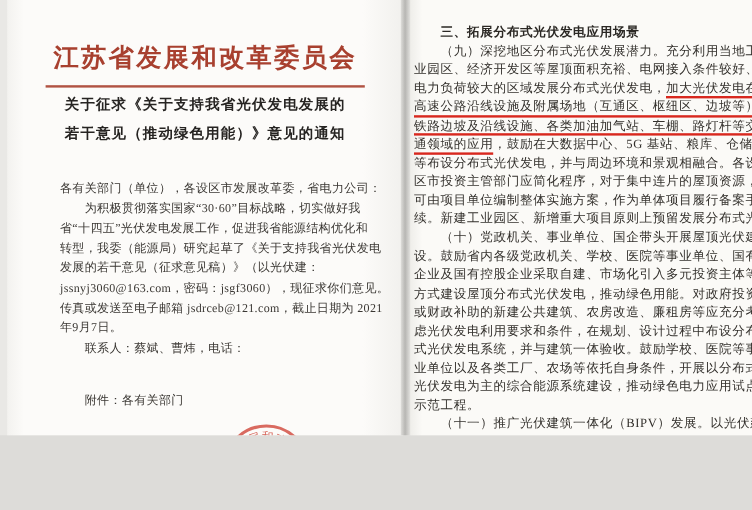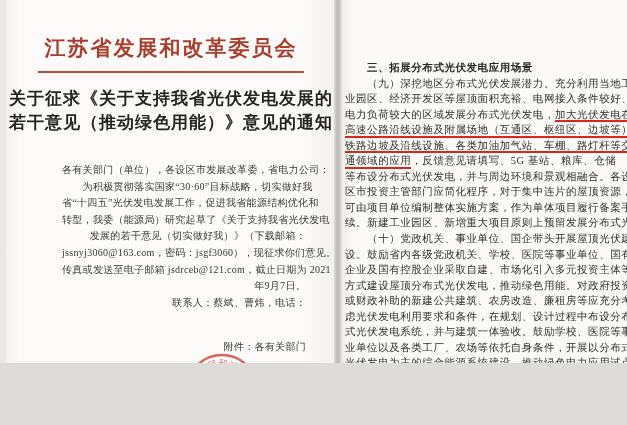--- a/index.html
+++ b/index.html
@@ -21,39 +21,39 @@
     position:absolute;top:0;left:334px;width:8px;height:425px;
     background:linear-gradient(90deg,#deddda 0%,#b7b6b3 45%,#cfcecb 75%,#e4e3e0 100%);
   }
   
   .agency-header{
     margin-top:34px;text-align:center;
     font-size:21px;font-weight:bold;letter-spacing:2px;
     color:#a8402f;
   }
   .header-rule{height:2px;background:#a8402f;margin:9px 32px 0 32px;opacity:.9;}
-  .notice-title{margin-top:14px;text-align:center;color:#262422;
-    font-size:17px;font-weight:bold;line-height:24px;letter-spacing:1px;}
-  .left-body{margin:27px 30px 0 56px;color:#3a3733;
-    font-size:10px;line-height:16.6px;letter-spacing:0.3px;text-align:right;}
+  .notice-title{margin-top:2px;text-align:center;color:#262422;
+    font-size:12px;font-weight:bold;line-height:24px;letter-spacing:1px;}
+  .left-body{margin:27px 30px 0 44px;color:#3a3733;
+    font-size:10px;line-height:16.6px;letter-spacing:0.3px;}
   .tline{white-space:nowrap;}
   .gap{height:28px;}
   .bold{font-weight:bold;color:#2b2824;}
   
   .official-seal{position:absolute;left:176px;top:350px;z-index:1;}
   .seal-inner-label{
     position:absolute;left:130px;top:374px;width:140px;z-index:2;
     text-align:center;font-size:10px;letter-spacing:1.5px;color:#58463d;
   }
   .issue-date{
     position:absolute;left:142px;top:392px;width:148px;z-index:2;
     text-align:center;font-size:15px;letter-spacing:0.5px;color:#3c3732;
   }
   
-  .right-body{padding:60px 12px 0 3px;color:#33302c;
+  .right-body{padding:20px 12px 0 3px;color:#33302c;
     font-size:10.5px;line-height:15.55px;letter-spacing:0.55px;}
   .redline{border-bottom:2px solid #d8281e;padding-bottom:0.5px;}
   .page-number{margin-top:4px;text-align:center;color:#a09e99;
     font-size:9.5px;letter-spacing:1px;}
 </style>
 </head>
 <body>
 
 <div class="photo">
 
@@ -62,21 +62,21 @@
     <div class="header-rule"></div>
     <div class="notice-title">
       <div>关于征求《关于支持我省光伏发电发展的</div>
       <div>若干意见（推动绿色用能）》意见的通知</div>
     </div>
     <div class="left-body">
         <div class="tline"><span>各有关部门（单位），各设区市发展改革委，省电力公司：</span></div>
         <div class="tline"><span>　　为积极贯彻落实国家“30·60”目标战略，切实做好我</span></div>
         <div class="tline"><span>省“十四五”光伏发电发展工作，促进我省能源结构优化和</span></div>
         <div class="tline"><span>转型，我委（能源局）研究起草了《关于支持我省光伏发电</span></div>
-        <div class="tline"><span>发展的若干意见（切实做好我）》（下载邮箱：</span></div>
+        <div class="tline"><span>发展的若干意见（征求意见稿）》（以光伏建：</span></div>
         <div class="tline"><span>jssnyj3060@163.com，密码：jsgf3060），现征求你们意见。</span></div>
         <div class="tline"><span>传真或发送至电子邮箱 jsdrceb@121.com，截止日期为 2021</span></div>
         <div class="tline"><span>年9月7日。</span></div>
         <div class="tline"><span>　　联系人：蔡斌、曹炜，电话：</span></div>
         <div class="tline gap"><span></span></div>
         <div class="tline"><span>　　附件：各有关部门</span></div>
       </div>
 
     <svg class="official-seal" width="80" height="80" viewBox="0 0 80 80">
       <circle cx="40" cy="40" r="35" fill="none" stroke="#cf4639" stroke-width="2.6" opacity="0.8"></circle>
@@ -93,21 +93,21 @@
   <div class="spine"></div>
 
   <div class="page right-page">
     <div class="right-body">
         <div class="tline bold"><span>　　三、拓展分布式光伏发电应用场景</span></div>
         <div class="tline"><span>　　（九）深挖地区分布式光伏发展潜力。充分利用当地工</span></div>
         <div class="tline"><span>业园区、经济开发区等屋顶面积充裕、电网接入条件较好、</span></div>
         <div class="tline"><span>电力负荷较大的区域发展分布式光伏发电，</span><span class="redline">加大光伏发电在</span></div>
         <div class="tline"><span class="redline">高速公路沿线设施及附属场地（互通区、枢纽区、边坡等）、</span></div>
         <div class="tline"><span class="redline">铁路边坡及沿线设施、各类加油加气站、车棚、路灯杆等交</span></div>
-        <div class="tline"><span class="redline">通领域的应用</span><span>，反馈意见请填写、5G 基站、粮库、仓储</span></div>
+        <div class="tline"><span class="redline">通领域的应用</span><span>，鼓励在大数据中心、5G 基站、粮库、仓储</span></div>
         <div class="tline"><span>等布设分布式光伏发电，并与周边环境和景观相融合。各设</span></div>
         <div class="tline"><span>区市投资主管部门应简化程序，对于集中连片的屋顶资源，</span></div>
         <div class="tline"><span>可由项目单位编制整体实施方案，作为单体项目履行备案手</span></div>
         <div class="tline"><span>续。新建工业园区、新增重大项目原则上预留发展分布式光</span></div>
         <div class="tline"><span>　　（十）党政机关、事业单位、国企带头开展屋顶光伏建</span></div>
         <div class="tline"><span>设。鼓励省内各级党政机关、学校、医院等事业单位、国有</span></div>
         <div class="tline"><span>企业及国有控股企业采取自建、市场化引入多元投资主体等</span></div>
         <div class="tline"><span>方式建设屋顶分布式光伏发电，推动绿色用能。对政府投资</span></div>
         <div class="tline"><span>或财政补助的新建公共建筑、农房改造、廉租房等应充分考</span></div>
         <div class="tline"><span>虑光伏发电利用要求和条件，在规划、设计过程中布设分布</span></div>

